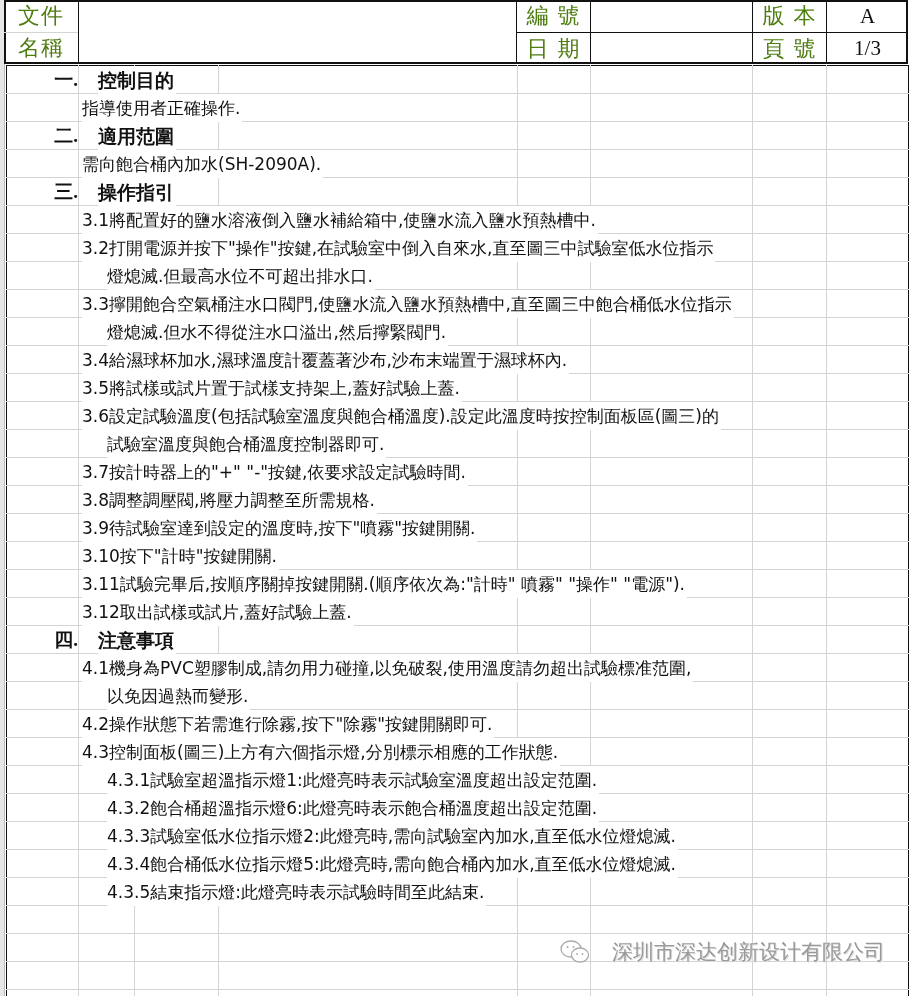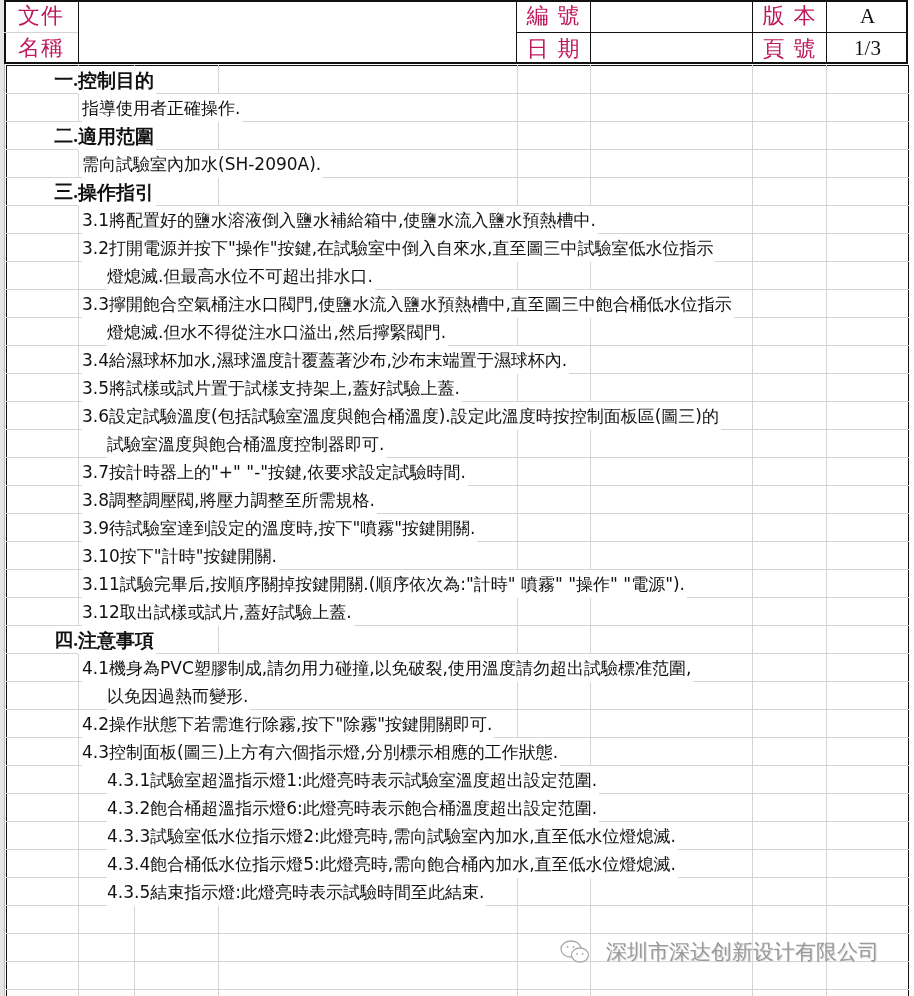--- a/index.html
+++ b/index.html
@@ -3,36 +3,36 @@
 <meta charset="utf-8">
 <style>
   html, body { margin: 0; padding: 0; background: #ffffff; }
   body { width: 914px; height: 996px; position: relative; overflow: hidden;
          font-family: "Liberation Serif", "DejaVu Serif", serif; color: #111; }
   .left-gutter { position: absolute; left: 0; top: 0; width: 4px; height: 996px; background: #e6e6e6; border-right: 1px solid #bbb; }
   
   .hdr { position: absolute; left: 4px; top: 0; width: 904px; height: 64px; }
   .hcell { position: absolute; box-sizing: border-box; display: flex; align-items: center; justify-content: center; }
   .hline { position: absolute; background: #111; }
-  .lbl { font-family: "DejaVu Sans", "Liberation Sans", sans-serif; font-size: 22px; color: #be185d; letter-spacing: 1px; font-weight: 300; }
+  .lbl { font-family: "DejaVu Sans", "Liberation Sans", sans-serif; font-size: 22px; color: #4d7c0f; letter-spacing: 1px; font-weight: 300; }
   .title { font-size: 25px; font-weight: bold; letter-spacing: 0.5px; }
   .val { font-size: 21px; }
   
   .grid { position: absolute; left: 6px; top: 65px; width: 903px; height: 931px; }
   .vgl { position: absolute; top: 0; bottom: 0; width: 1px; background: #d4d4d4; }
   .hgl { position: absolute; left: 0; right: 0; height: 1px; background: #d4d4d4; }
   .row { position: absolute; left: 0; height: 28px; line-height: 28px; white-space: nowrap; font-size: 18.5px; }
   .num { position: absolute; left: 0; width: 72px; text-align: right; font-weight: bold; font-size: 19px; }
-  .sec { position: absolute; left: 72px; font-weight: bold; font-size: 19px; font-family: "DejaVu Sans", sans-serif; }
+  .sec { position: absolute; left: 92px; font-weight: bold; font-size: 19px; font-family: "DejaVu Sans", sans-serif; }
   .txt { position: absolute; background: #fff; padding-right: 2px; }
   .t1 { left: 76px; }
   .t2 { left: 101px; }
   .cjk { font-family: "DejaVu Sans", sans-serif; font-size: 17px; }
   .frame { position: absolute; border: 1px solid #111; box-sizing: border-box; }
-  .watermark { position: absolute; left: 560px; top: 938px; display: flex; align-items: center; gap: 16px;
+  .watermark { position: absolute; left: 560px; top: 938px; display: flex; align-items: center; gap: 22px;
                color: #999; font-family: "DejaVu Sans", sans-serif; font-size: 21px; text-shadow: 1px 1px 0 #ddd; }
   .wm-icon { width: 30px; height: 26px; position: relative; }
 </style>
 </head>
 <body>
 
 <div class="left-gutter"></div>
 
 <div class="hdr">
   <div class="frame" style="left:0;top:0;width:904px;height:64px;border-width:2px;"></div>
@@ -115,21 +115,21 @@
     </div>
     <div class="row" style="top:29px;width:903px;">
       <span class="txt t1 cjk">指導使用者正確操作.</span>
     </div>
 
     <div class="row" style="top:57px;width:903px;">
       <span class="num">二.</span>
       <span class="sec txt">適用范圍</span>
     </div>
     <div class="row" style="top:85px;width:903px;">
-      <span class="txt t1 cjk">需向試驗室內加水(SH-2090A).</span>
+      <span class="txt t1 cjk">需向飽合桶內加水(SH-2090A).</span>
     </div>
 
     <div class="row" style="top:113px;width:903px;">
       <span class="num">三.</span>
       <span class="sec txt">操作指引</span>
     </div>
     <div class="row" style="top:141px;width:903px;">
         <span class="txt t1 cjk">3.1將配置好的鹽水溶液倒入鹽水補給箱中,使鹽水流入鹽水預熱槽中.</span>
       </div>
     <div class="row" style="top:169px;width:903px;">

